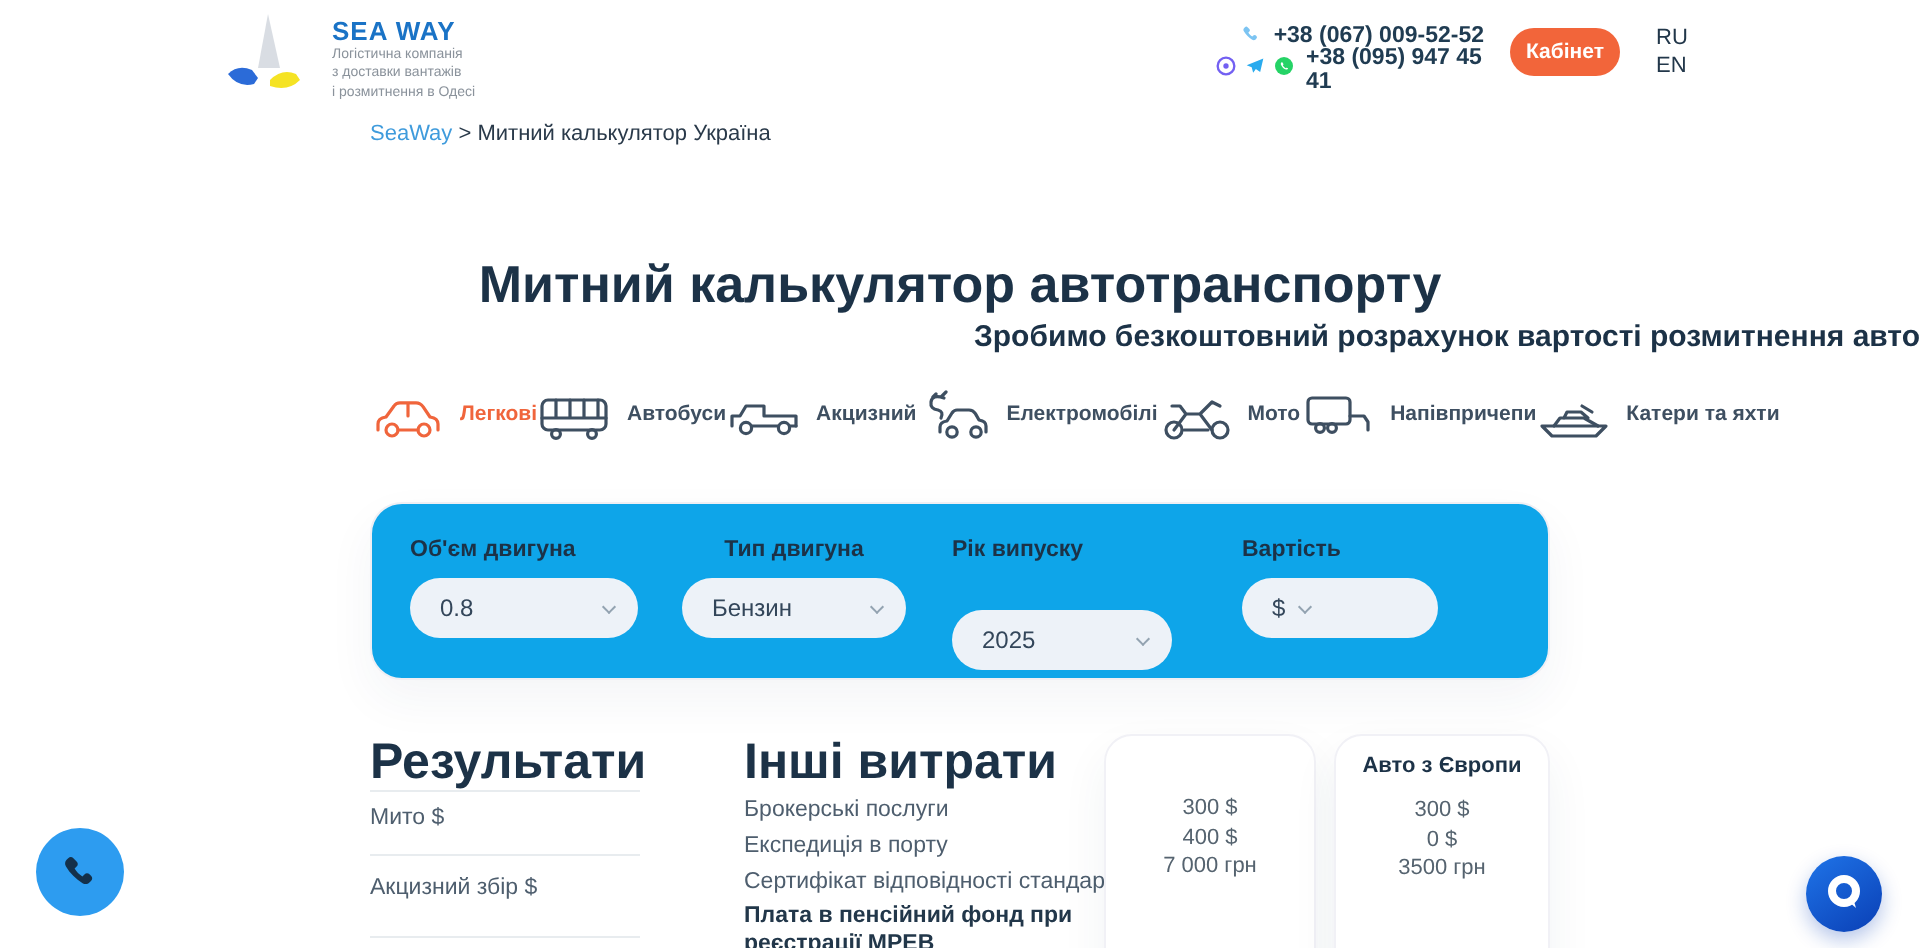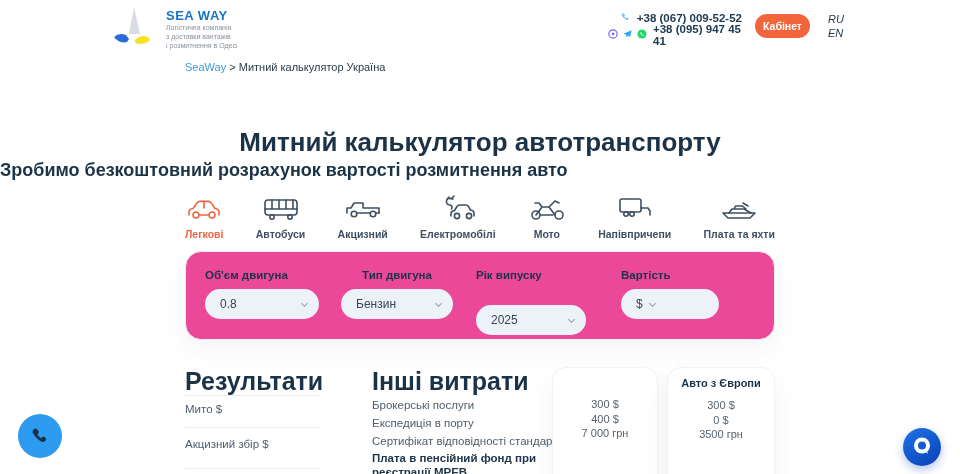--- a/index.html
+++ b/index.html
@@ -17,44 +17,44 @@
     transform:rotate(45deg); margin-top:-3px; }
   .badge { position:absolute; top:-11px; font-size:6.5px; font-weight:bold; color:#fff; background:#E8323E;
     padding:2px 4px; border-radius:3px; letter-spacing:.3px; }
   .badge.new { right:-24px; }
   .badge.top { right:-8px; top:-12px; }
   .contacts { position:absolute; left:608px; top:10px; font-size:11.5px; font-weight:600; color:#203C52; }
   .contact-row { display:flex; align-items:center; gap:6px; height:15px; margin-bottom:2px; justify-content:flex-end; width:134px; }
   .msgr { display:flex; gap:4px; align-items:center; }
   .cabinet-btn { position:absolute; left:755px; top:14px; width:55px; height:24px; background:#F2653A; border:none;
     border-radius:12px; color:#fff; font-size:10.5px; font-weight:bold; cursor:pointer; font-family:inherit; }
-  .langs { position:absolute; left:828px; top:12px; font-size:11px; color:#22374A; line-height:14px;font-style:italic; }
+  .langs { position:absolute; left:828px; top:12px; font-size:11px; color:#22374A; line-height:14px; }
   .langs span { display:block; cursor:pointer; }
 
   
   .breadcrumb { position:absolute; left:185px; top:61px; font-size:11px; color:#2A3A4A; }
   .breadcrumb a { color:#3F9BDC; text-decoration:none; cursor:pointer; }
 
   
   .hero-title { position:absolute; left:0; top:127px; width:960px; text-align:center;
     font-size:26px; font-weight:bold; color:#1C3247; }
-  .hero-sub { position:absolute; left:0; top:160px; width:960px; text-align:left;
-    font-size:18px; font-weight:bold; color:#1C3247; }
+  .hero-sub { position:absolute; left:0; top:160px; width:960px; text-align:right;
+    font-size:15px; font-weight:bold; color:#1C3247; }
 
   
   .tabs { position:absolute; left:185px; top:193px; width:590px; display:flex; justify-content:space-between; }
-  .tab { display:flex; flex-direction:column; align-items:center; gap:7px; cursor:pointer; color:#3E4F61; }
+  .tab { display:flex; align-items:center; gap:7px; cursor:pointer; color:#3E4F61; }
   .tab .ticon { height:28px; display:flex; align-items:flex-end; }
   .tab .tlabel { font-size:10.5px; font-weight:600; white-space:nowrap; }
   .tab.active { color:#F0653C; }
   .tab.active .tlabel { color:#F0653C; }
   .tab svg { stroke:currentColor; fill:none; stroke-width:1.6; stroke-linecap:round; stroke-linejoin:round; }
 
   
-  .form-card { position:absolute; left:185px; top:251px; width:590px; height:89px; background:#ec4899;
+  .form-card { position:absolute; left:185px; top:251px; width:590px; height:89px; background:#0ea5e9;
     border:1px solid #EFEFF4; border-radius:16px; box-shadow:0 10px 24px rgba(40,60,90,.05); }
   .field { position:absolute; top:17px; }
   .field .flabel { font-size:11.5px; font-weight:bold; color:#1C3247; margin-bottom:8px; }
   .pill { background:#EDF2F8; border-radius:17px; height:30px; display:flex; align-items:center;
     padding:0 12px 0 15px; font-size:12px; color:#33465A; cursor:pointer; }
   .pill .pcaret { width:5px; height:5px; border-right:1.4px solid #93A3B1; border-bottom:1.4px solid #93A3B1;
     transform:rotate(45deg); margin-left:auto; margin-top:-2px; }
   .pill .pcaret.inline { margin-left:7px; }
   .f1 { left:19px; }  .f1 .pill { width:114px; }
   .f2 { left:155px;text-align:center; } .f2 .pill { width:112px; }
@@ -225,21 +225,21 @@
       </span>
       <span class="tlabel">Напівпричепи</span>
     </div>
     <div class="tab">
       <span class="ticon">
         <svg width="38" height="24" viewBox="0 0 38 24">
           <path d="M3 16 h32 l-5 5 H8 Z"></path>
           <path d="M9 16 l3-4 h12 l7 4 M14 12 l1.5-3 h7 l3.5 3 M23 6 l5 3"></path>
         </svg>
       </span>
-      <span class="tlabel">Плата та яхти</span>
+      <span class="tlabel">Катери та яхти</span>
     </div>
   </div>
 
   <div class="form-card">
     <div class="field f1">
       <div class="flabel">Об'єм двигуна</div>
       <div class="pill">
         <span>0.8</span>
           <span class="pcaret"></span>
       </div>

